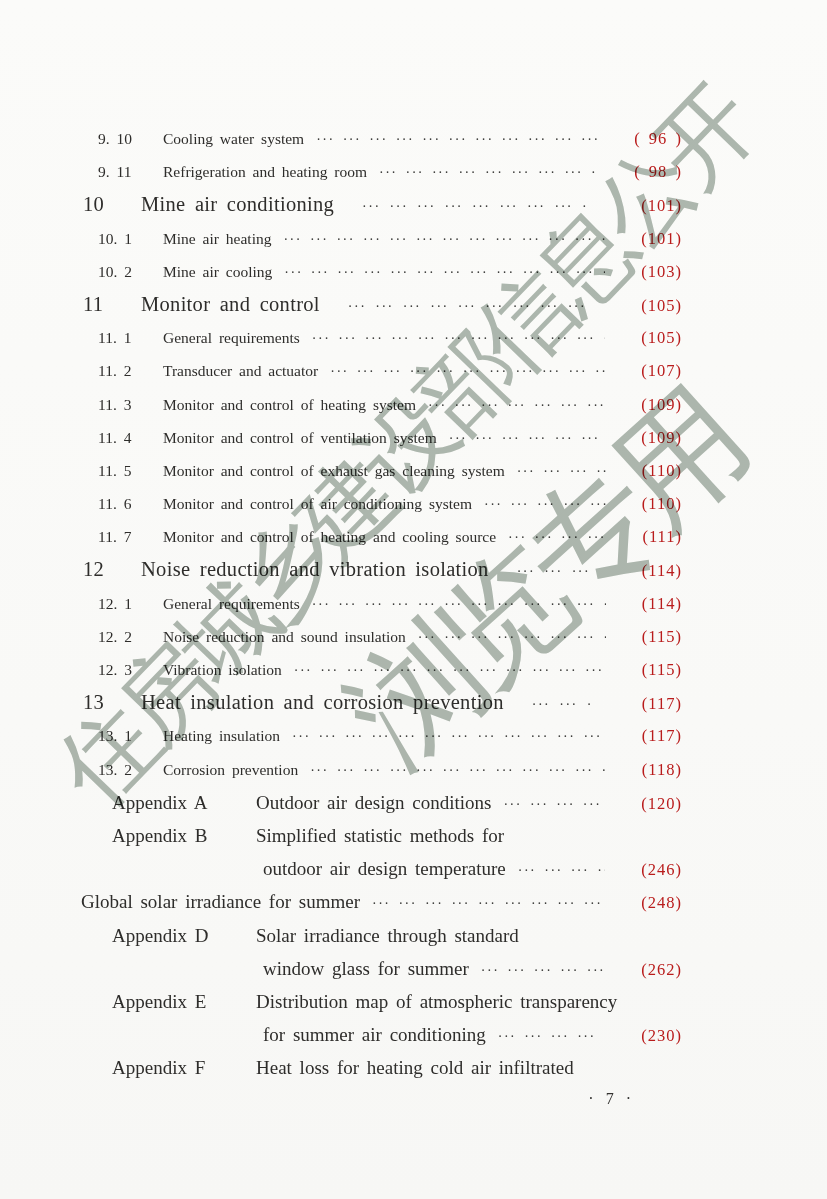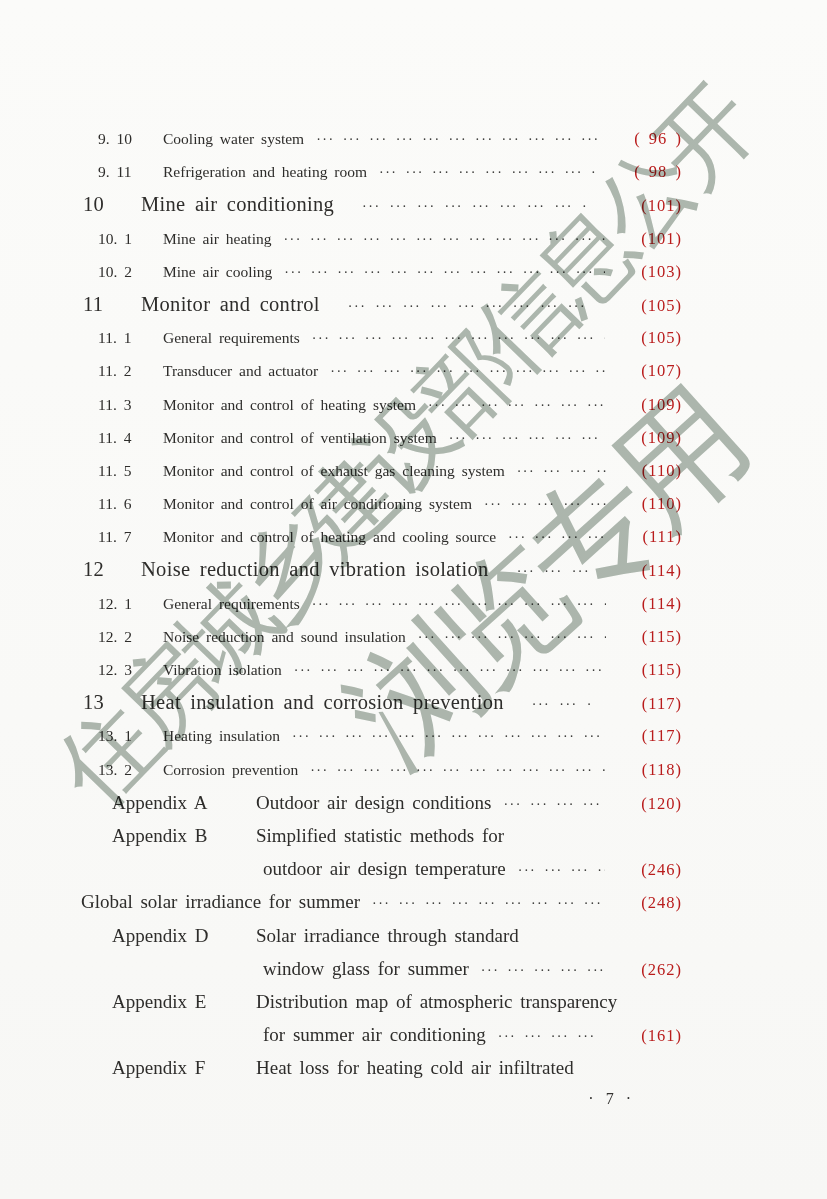--- a/index.html
+++ b/index.html
@@ -241,21 +241,21 @@
         <span class="pg">(262)</span>
       </div>
       <div class="row appx">
         <span class="alabel">Appendix E</span>
         <span class="title">Distribution map of atmospheric transparency</span>
       </div>
       <div class="row appx cont">
         <span class="alabel"></span>
         <span class="title">for summer air conditioning</span>
         <span class="dots">··· ··· ··· ··· ··· ··· ··· ··· ··· ··· ··· ··· ··· ··· ··· ··· ··· ··· ··· ··· ··· ··· ··· ··· ··· ··· ··· ··· ··· ··· ··· ··· ··· ··· ··· ··· ··· ··· ··· ···</span>
-        <span class="pg">(161)</span>
+        <span class="pg">(230)</span>
       </div>
       <div class="row appx">
         <span class="alabel">Appendix F</span>
         <span class="title">Heat loss for heating cold air infiltrated</span>
       </div>
     </div>
   <div class="footer">· 7 ·</div>
   <div class="watermark wm1">住房城乡建设部信息公开</div>
   <div class="watermark wm2">浏览专用</div>
 </div>

